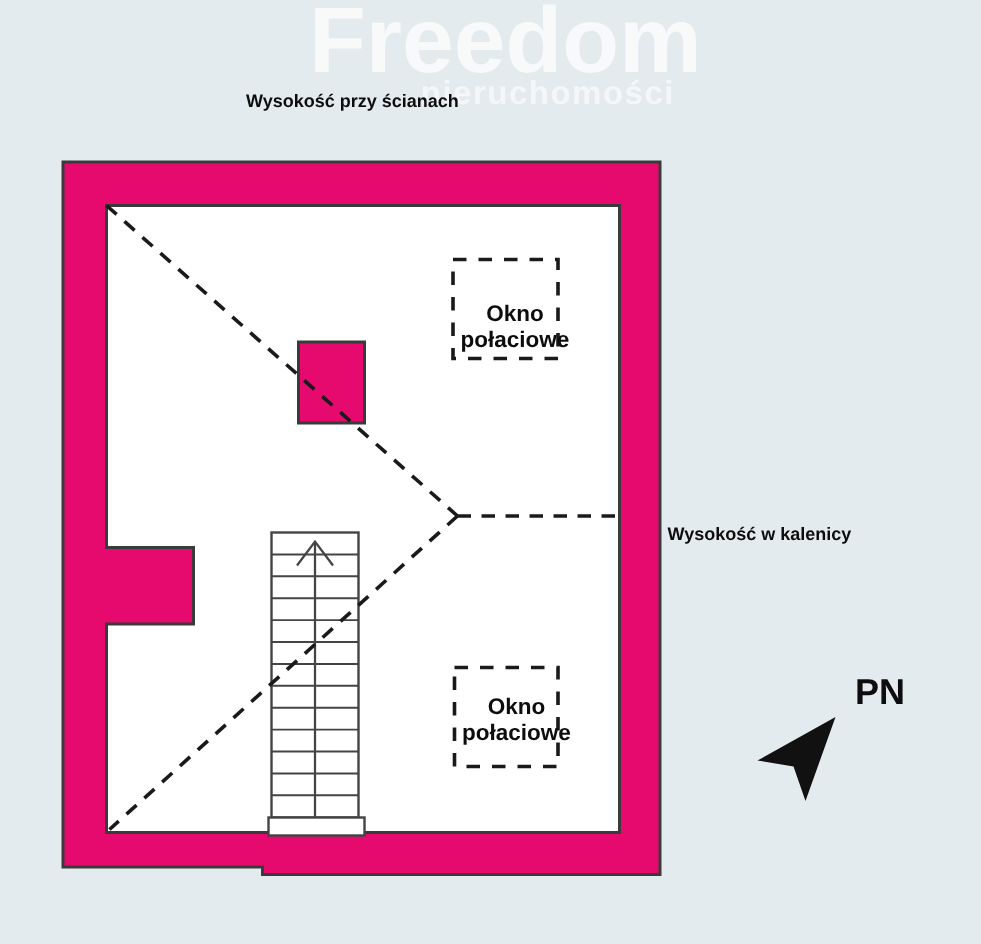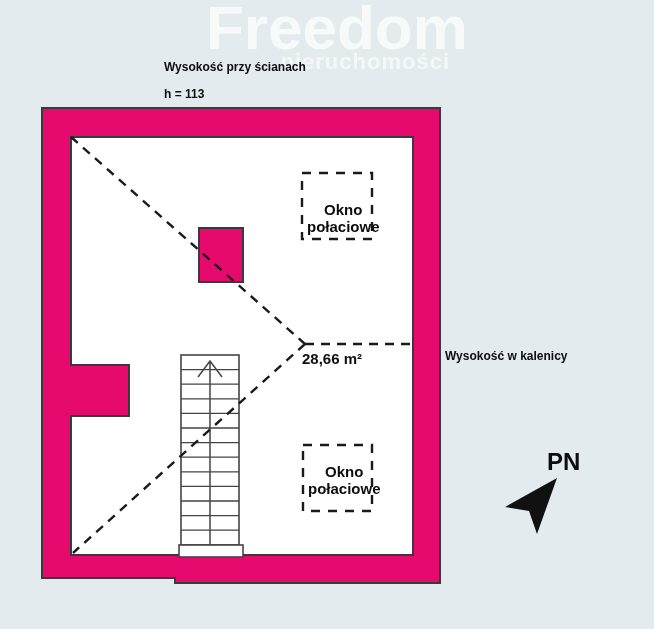--- a/index.html
+++ b/index.html
@@ -31,21 +31,21 @@
   .lbl{z-index:3;font-weight:700;color:var(--text);white-space:nowrap;}
   .lbl-big{font-size:12px;line-height:27px;}
   .lbl-wall{left:164px;top:54px;}
   .lbl-ridge{left:445px;top:343px;}
   .lbl-room{left:302px;top:351px;}
   .room-name{font-size:25px;line-height:27px;font-weight:700;}
   .room-area{font-size:15px;line-height:16px;font-weight:700;}
   .lbl-okno{font-size:15px;line-height:17px;font-weight:700;text-align:center;}
   .okno1{left:307px;top:201px;}
   .okno2{left:308px;top:463px;}
-  .lbl-pn{left:547px;top:449px;font-size:24px;line-height:26px;}
+  .lbl-pn{left:570px;top:449px;font-size:24px;line-height:26px;}
 </style>
 </head>
 <body>
 
 <div class="abs wm-brand">Freedom</div>
 <div class="abs wm-sub">nieruchomości</div>
 
 <svg class="abs plan-svg" width="654" height="629" viewBox="0 0 654 629">
 
   <path d="M71,137 H413 V555 H71 V416 H129 V365 H71 Z" fill="#ffffff"></path>
@@ -64,29 +64,27 @@
   <path d="M71,137 L305,344 M305,344 H412 M305,344 L73,553" stroke="var(--line)" stroke-width="2.4" stroke-dasharray="9 7" fill="none"></path>
 
   <rect x="302" y="173" width="70" height="66" fill="none" stroke="var(--line)" stroke-width="2.4" stroke-dasharray="9 8"></rect>
   <rect x="303" y="445" width="69" height="66" fill="none" stroke="var(--line)" stroke-width="2.4" stroke-dasharray="9 8"></rect>
 
   <polygon points="557,478 505,507 529,511 537,534" fill="#111111"></polygon>
 </svg>
 
 <div class="abs lbl lbl-big lbl-wall">
   <div>Wysokość przy ścianach</div>
-  <div>h = 113</div>
 </div>
 
 <div class="abs lbl lbl-big lbl-ridge">
   <div>Wysokość w kalenicy</div>
 </div>
 
 <div class="abs lbl lbl-room">
-  <div class="room-area">28,66 m²</div>
 </div>
 
 <div class="abs lbl lbl-okno okno1">
   <div>Okno</div>
   <div>połaciowe</div>
 </div>
 
 <div class="abs lbl lbl-okno okno2">
   <div>Okno</div>
   <div>połaciowe</div>

